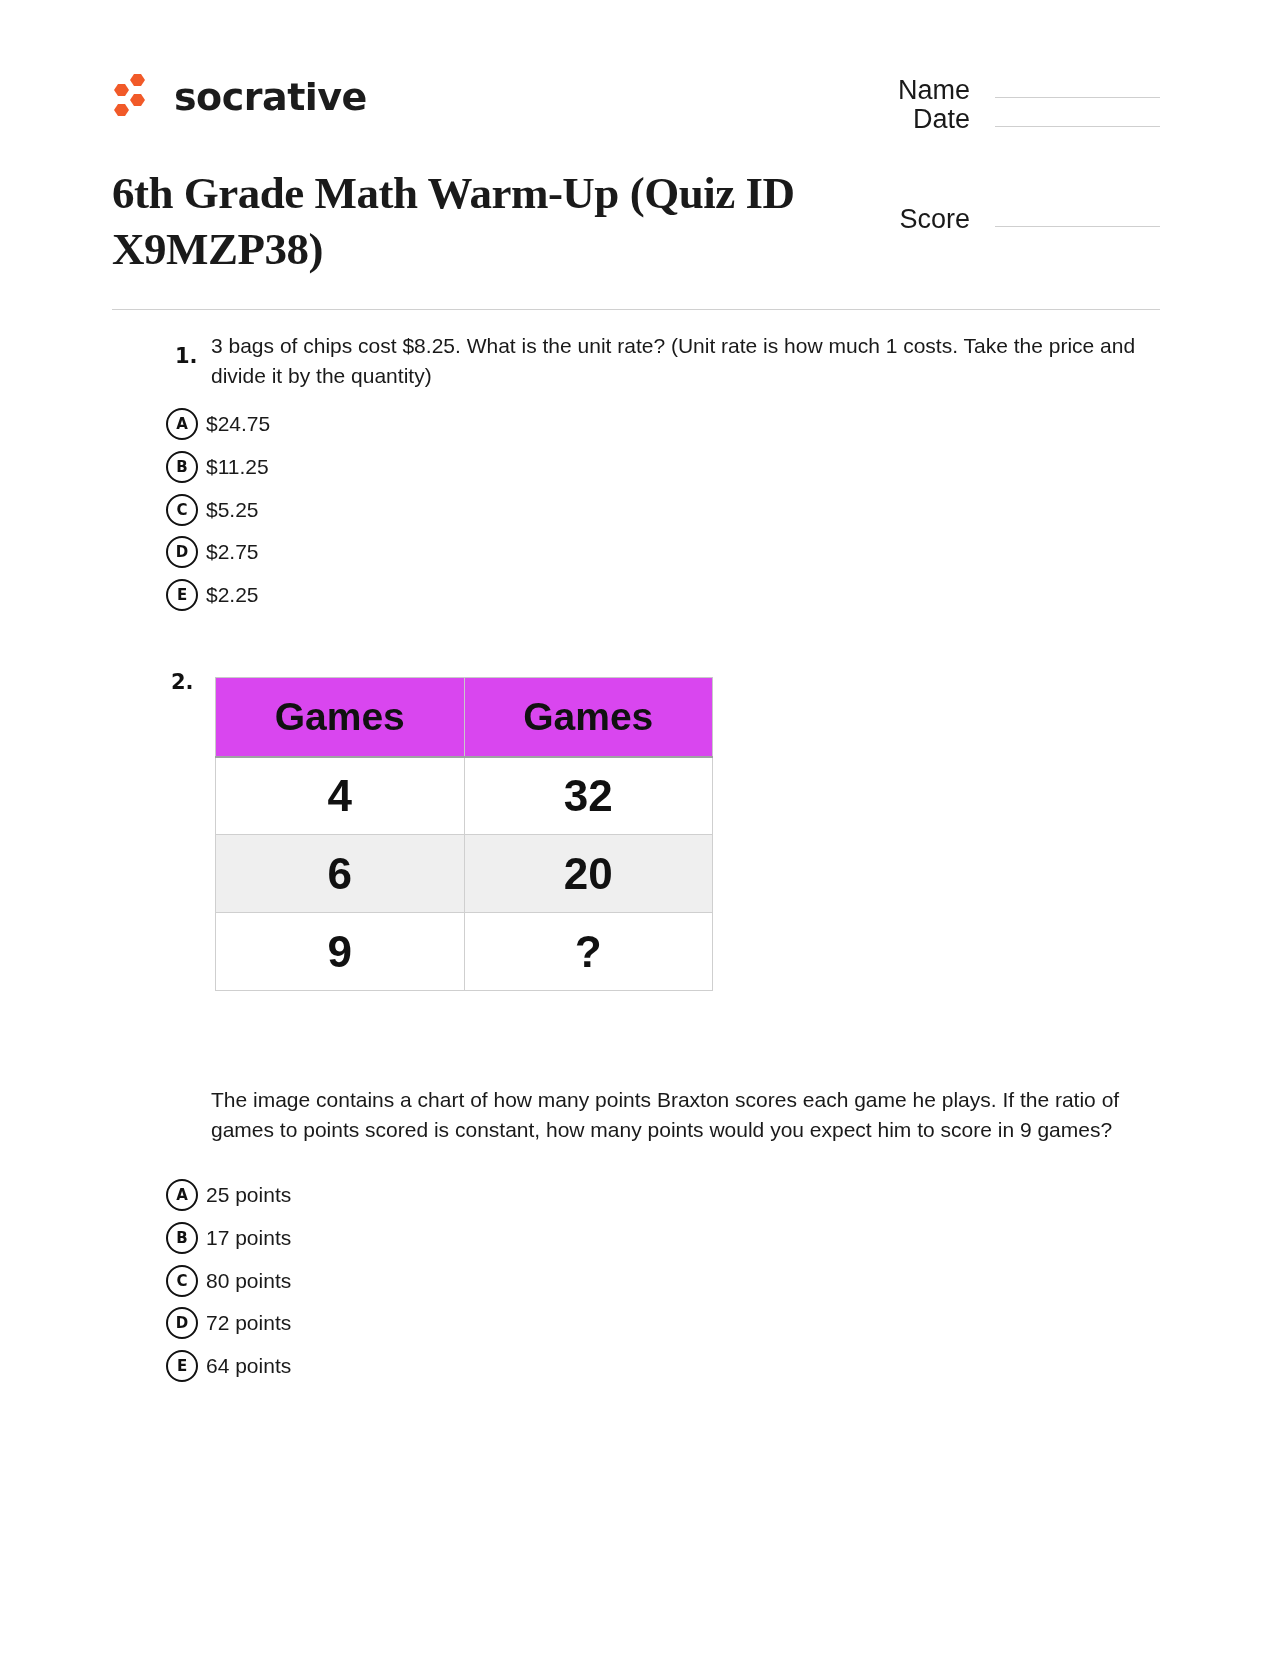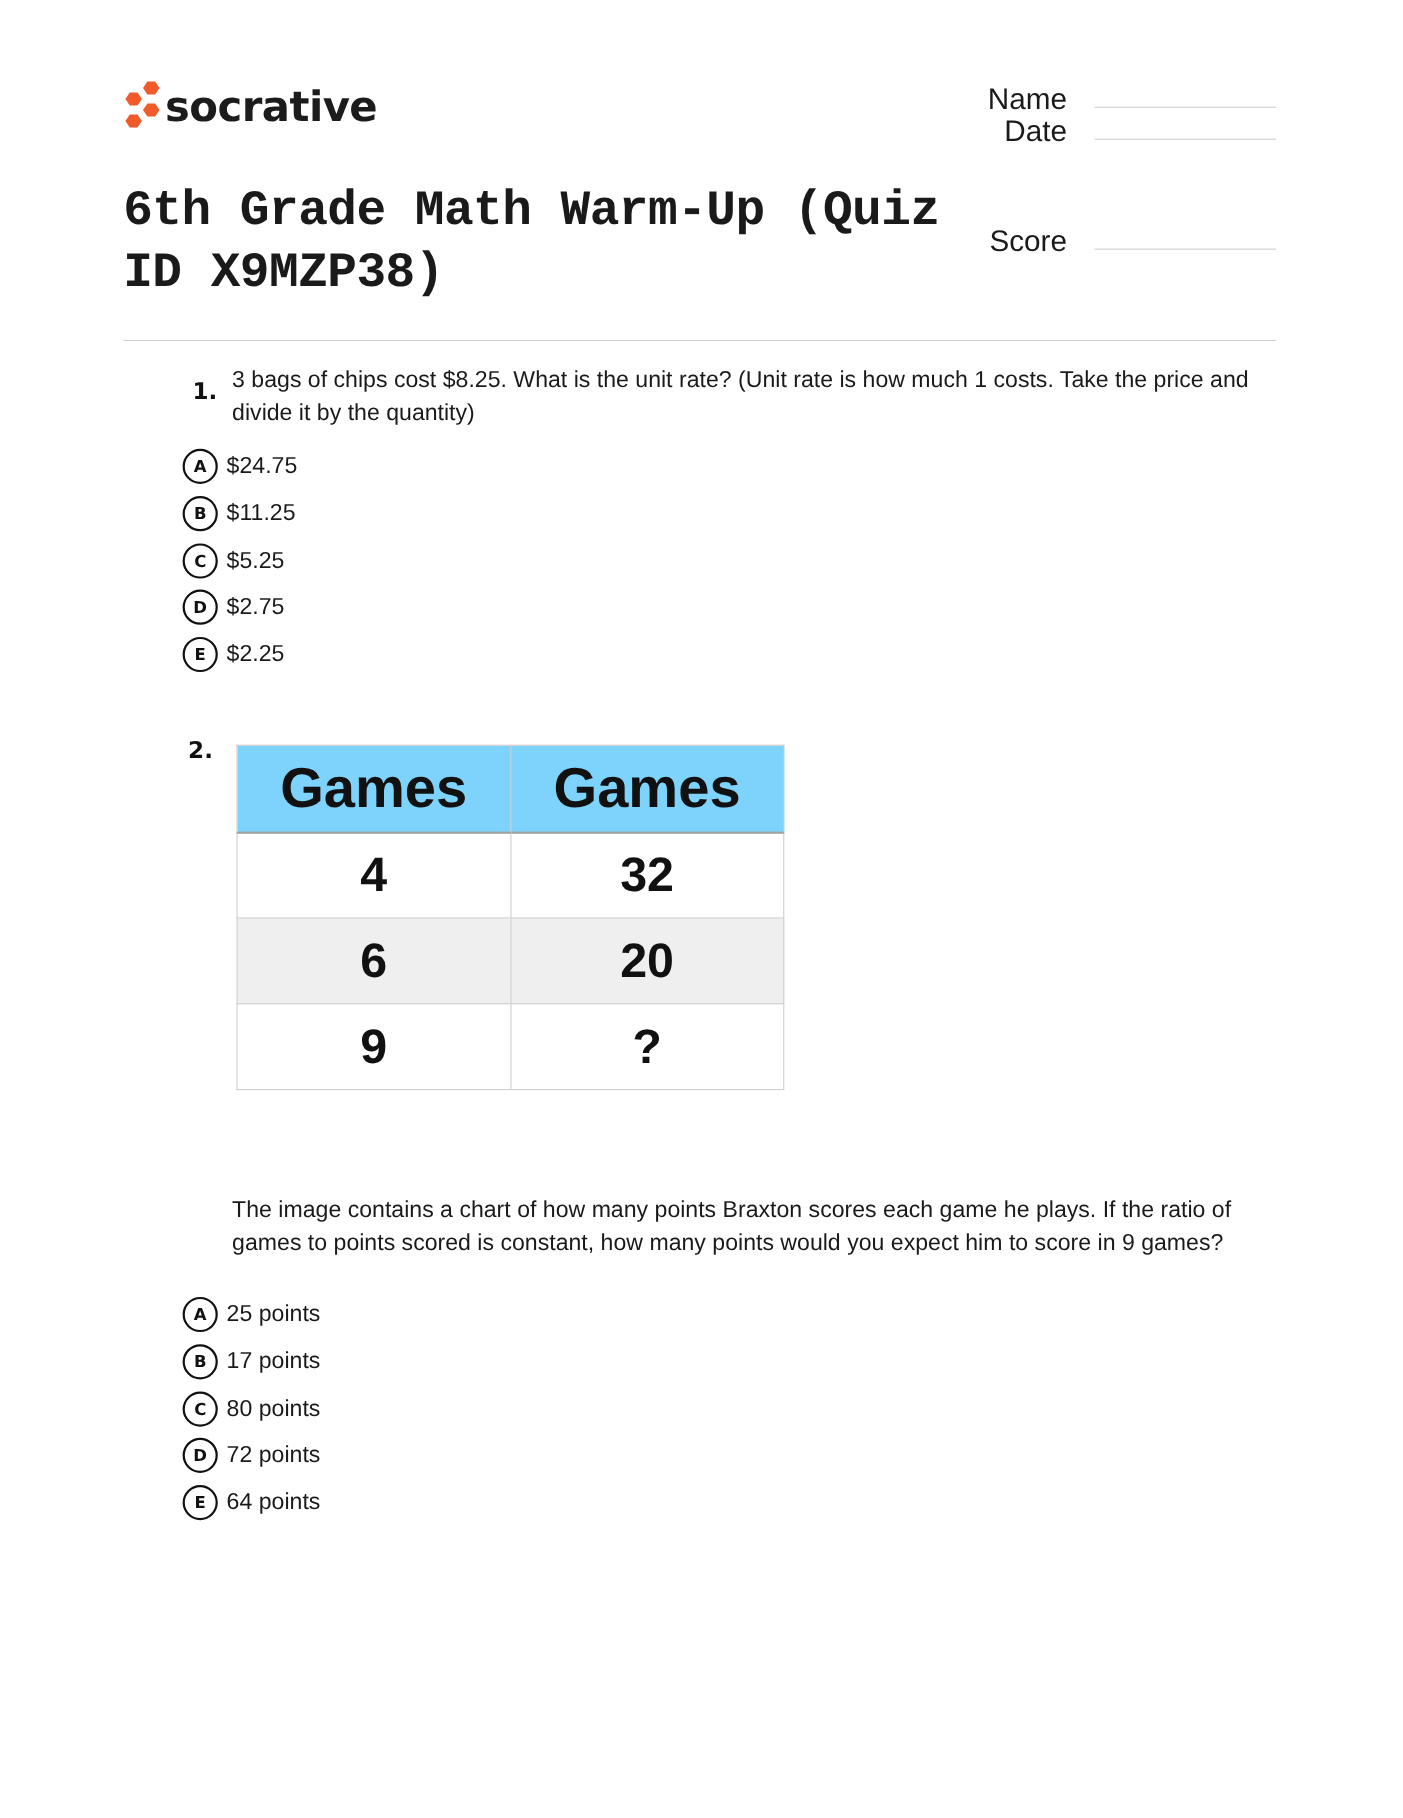--- a/index.html
+++ b/index.html
@@ -1,40 +1,40 @@
 <!DOCTYPE html>
 <html><head>
 <meta charset="utf-8">
 <style>
   * { box-sizing: border-box; margin: 0; padding: 0; }
   html, body { width: 1275px; height: 1653px; background: #ffffff; }
   body { position: relative; font-family: "Liberation Sans", "DejaVu Sans", sans-serif; color: #1a1a1a; overflow: hidden; }
 
   .logo { position: absolute; left: 110px; top: 72px; display: flex; align-items: center; }
   .logo svg { width: 40px; height: 50px; }
-  .logo-text { font-family: "DejaVu Sans", sans-serif; font-weight: 600; font-size: 38px; color: #1c1c1c; margin-left: 0; letter-spacing: -0.5px; }
+  .logo-text { font-family: "DejaVu Sans", sans-serif; font-weight: 600; font-size: 38px; color: #1c1c1c; margin-left: 24px; letter-spacing: -0.5px; }
 
   .fields { position: absolute; left: 880px; top: 75px; width: 280px; }
   .field { position: absolute; left: 0; width: 280px; height: 28px; }
   .field-label { position: absolute; right: 190px; top: 0; font-size: 27px; color: #1a1a1a; text-align: right; }
   .field-line { position: absolute; left: 115px; width: 165px; top: 22px; border-bottom: 1.5px solid #cfcfcf; }
 
-  .title { position: absolute; left: 112px; top: 165px; width: 760px; font-family: Liberation Mono, monospace; font-weight: bold; font-size: 45px; line-height: 56px; color: #1a1a1a; letter-spacing: -0.5px; }
+  .title { position: absolute; left: 112px; top: 165px; width: 760px; font-family: Liberation Serif, serif; font-weight: bold; font-size: 45px; line-height: 56px; color: #1a1a1a; letter-spacing: -0.5px; }
 
   .divider { position: absolute; left: 112px; top: 309px; width: 1048px; border-bottom: 1.5px solid #d0d0d0; }
 
   .qnum { position: absolute; font-family: "DejaVu Sans", sans-serif; font-weight: bold; font-size: 21px; color: #111; }
   .qtext { position: absolute; left: 211px; width: 950px; font-size: 21px; line-height: 30px; color: #1a1a1a; }
 
   .choice { position: absolute; left: 166px; height: 34px; display: flex; align-items: center; }
   .bubble { width: 32px; height: 32px; border: 2px solid #111; border-radius: 50%; display: flex; align-items: center; justify-content: center; font-family: "DejaVu Sans", sans-serif; font-weight: bold; font-size: 15px; color: #111; flex: none; }
   .choice-text { margin-left: 8px; font-size: 21px; color: #1a1a1a; }
 
   .data-table { position: absolute; left: 215px; top: 677px; width: 498px; border-collapse: collapse; font-family: "Liberation Sans", sans-serif; font-weight: bold; }
-  .data-table th { background: #7dd3fc; height: 79px; font-size: 51px; color: #111; text-align: center; border: 1.5px solid #c9c9c9; border-bottom: 2.5px solid #9fa2a3; }
+  .data-table th { background: #d946ef; height: 79px; font-size: 39px; color: #111; text-align: center; border: 1.5px solid #c9c9c9; border-bottom: 2.5px solid #9fa2a3; }
   .data-table td { height: 78px; font-size: 44px; color: #111; text-align: center; border: 1.5px solid #cfcfcf; width: 50%; }
   .data-table tr.alt td { background: #efefef; }
 </style>
 </head>
 <body>
 
 <div class="logo">
   <svg viewBox="0 0 40 50">
     <polygon points="24,2 31,2 35,8 31,14 24,14 20,8" fill="#f15a29"></polygon>
     <polygon points="8,12 15,12 19,18 15,24 8,24 4,18" fill="#f15a29"></polygon>

